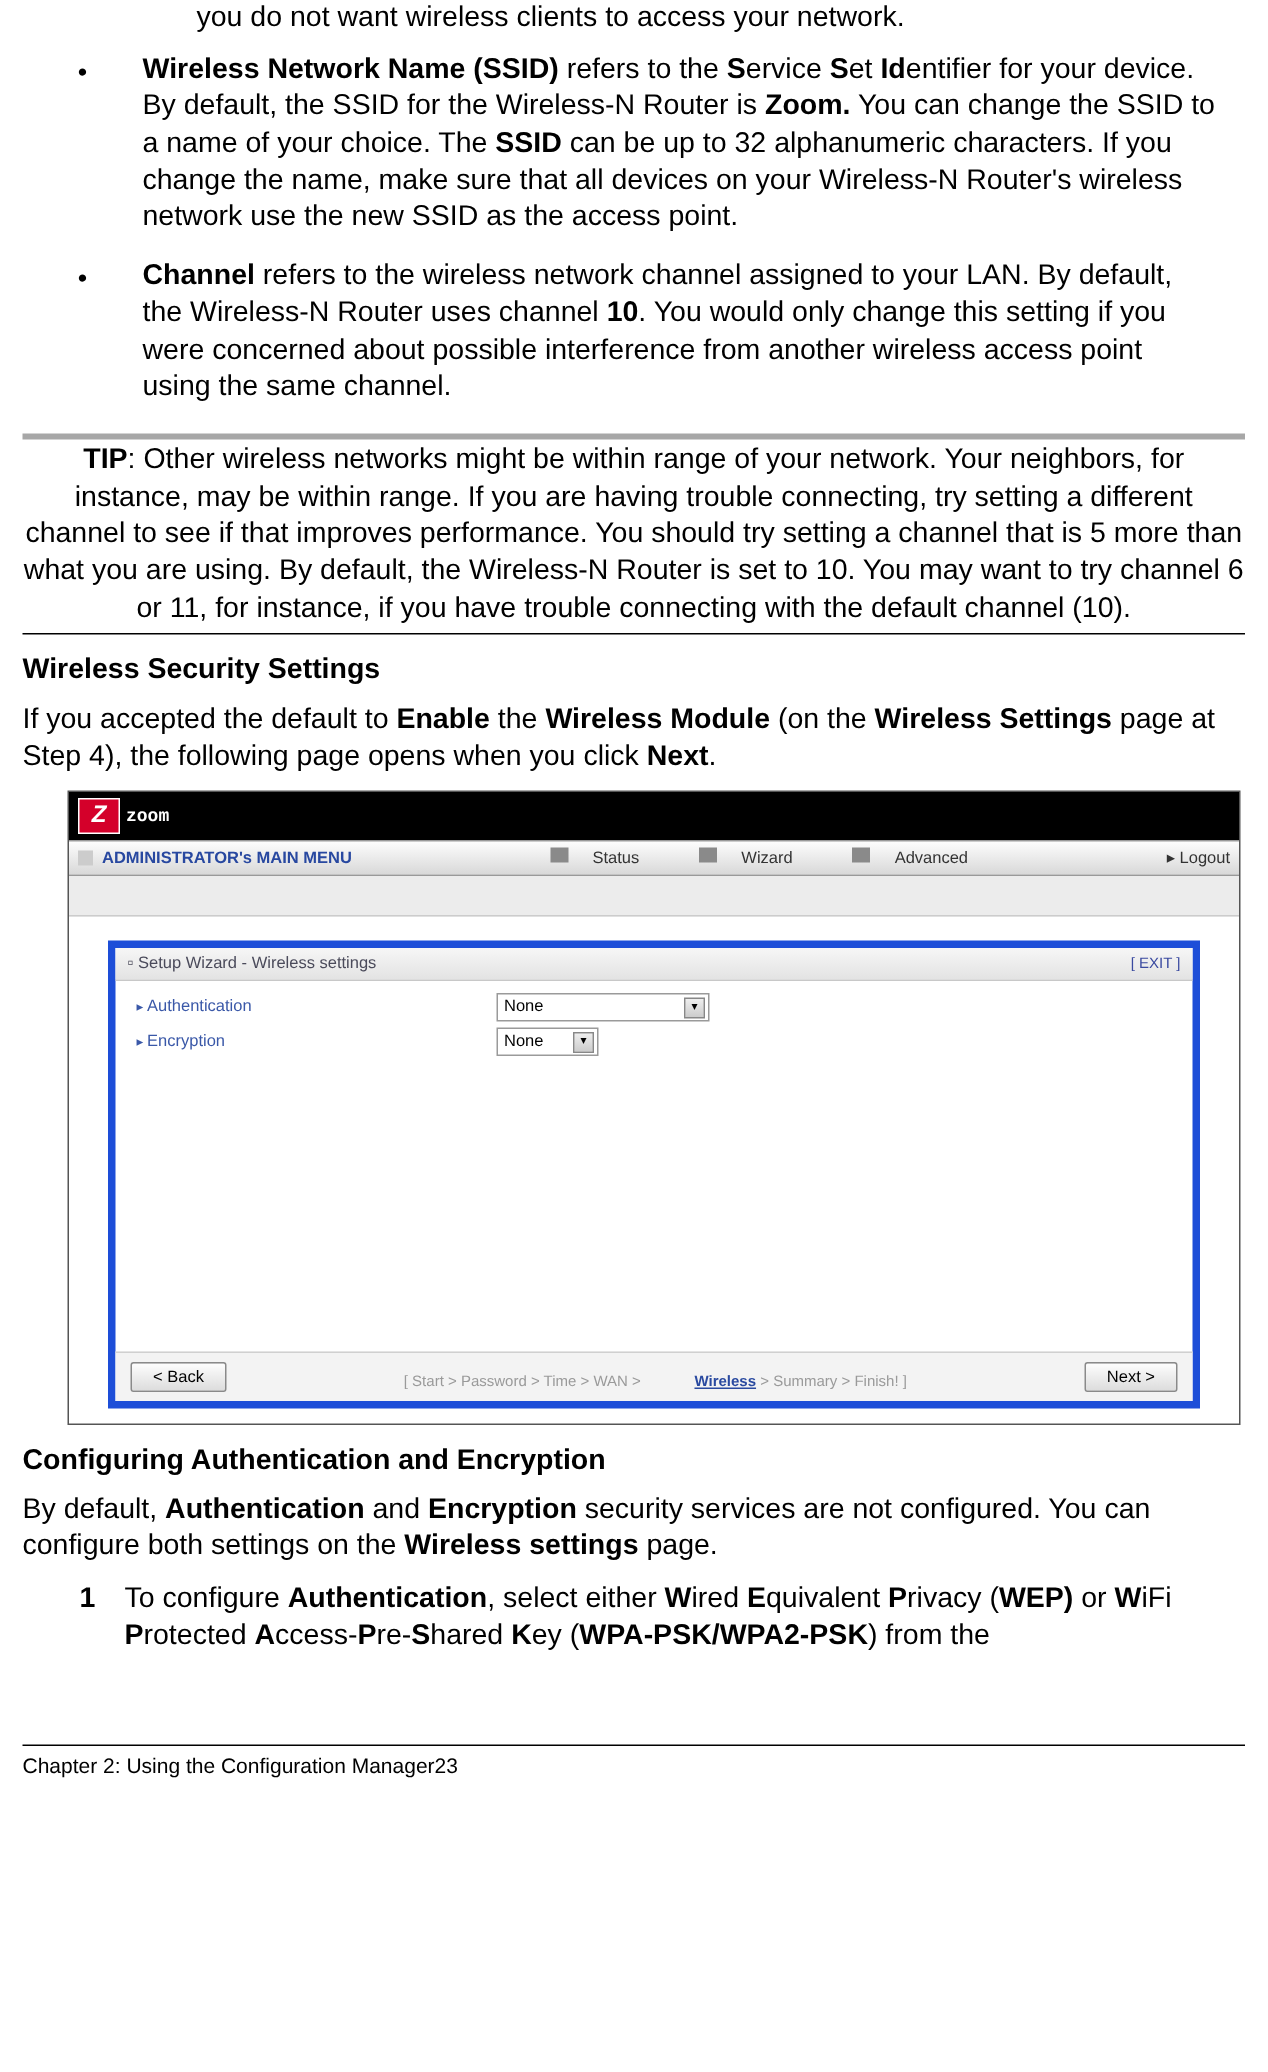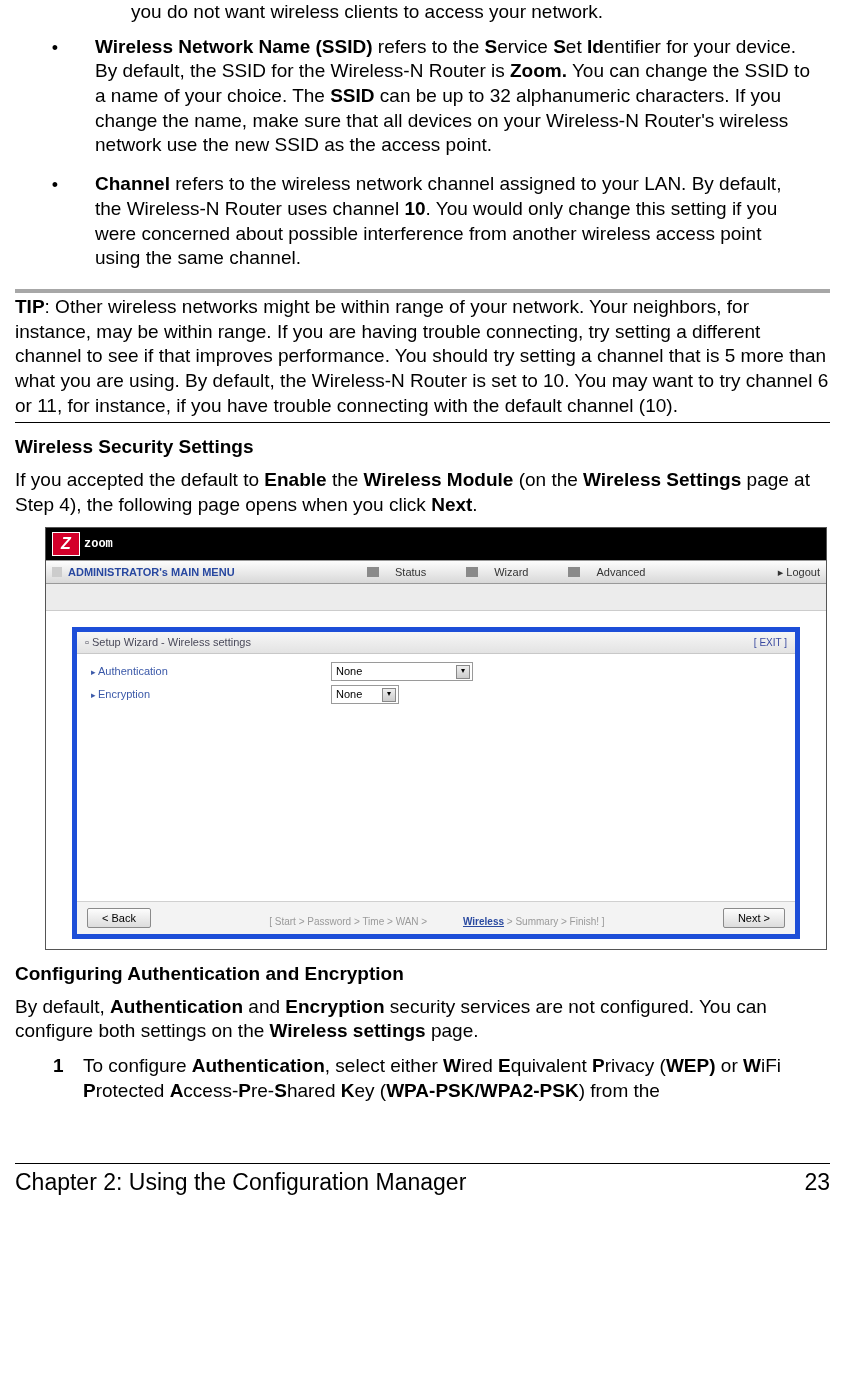--- a/index.html
+++ b/index.html
@@ -37,20 +37,21 @@
   .bold { font-weight: bold; }
   .narrow-bold { font-weight: bold; font-family: Arial, sans-serif; font-stretch: condensed; }
   .tip-bar {
     border-top: 4px solid #a7a7a7;
     margin-top: 18px;
     margin-bottom: 2px;
   }
   .tip-block {
     padding: 0 0 0 0;
     margin-bottom: 6px;
+    text-align: center;
   }
   .tip-underline {
     border-bottom: 1px solid #000;
     padding-bottom: 4px;
     margin-bottom: 12px;
   }
   .section-heading {
     font-weight: bold;
     margin: 10px 0 8px 0;
   }
@@ -71,22 +72,21 @@
     font-family: Arial; 
     font-weight: bold;
     font-stretch: condensed;
   }
   .ol-text { flex:1; padding-right:20px; }
   .footer {
     border-top: 1px solid #000;
     margin-top: 60px;
     padding-top: 4px;
     display:flex;
-    justify-content:space-between;
-    font-size:23px;
+    font-size:14px;
   }
   
   .router-ui {
     border: 1px solid #555;
     margin: 8px 0 12px 30px;
     width: 780px;
     font-size: 11px;
     background: #fff;
     font-family: Tahoma, Arial, sans-serif;
   }
@@ -109,21 +109,21 @@
   }
   .menubar {
     height:22px;
     background: linear-gradient(#fdfdfd,#d8d8d8);
     border-top:1px solid #999;border-bottom:1px solid #999;
     display:flex;align-items:center;
     font-size:11px;color:#2a4a8a;
     padding:0 6px;
   }
   .menubar .spacer { flex:1; }
-  .menu-item { margin:0 20px; display:flex; align-items:center; gap:16px; color:#333;}
+  .menu-item { margin:0 20px; display:flex; align-items:flex-start; gap:16px; color:#333;}
   .menu-icon { width:12px;height:10px;background:#8a8a8a;display:inline-block;}
   .menubar .main-label { color:#2848a0; font-weight:bold; }
   .logout { color:#333; }
   .gray-strip { height:26px; background:#ececec; border-bottom:1px solid #ccc;}
   .wizard-panel-wrap { padding:16px 26px 10px 26px; }
   .wizard-panel {
     border:5px solid #1d4ed8;
     background:#fff;
   }
   .wizard-title {

